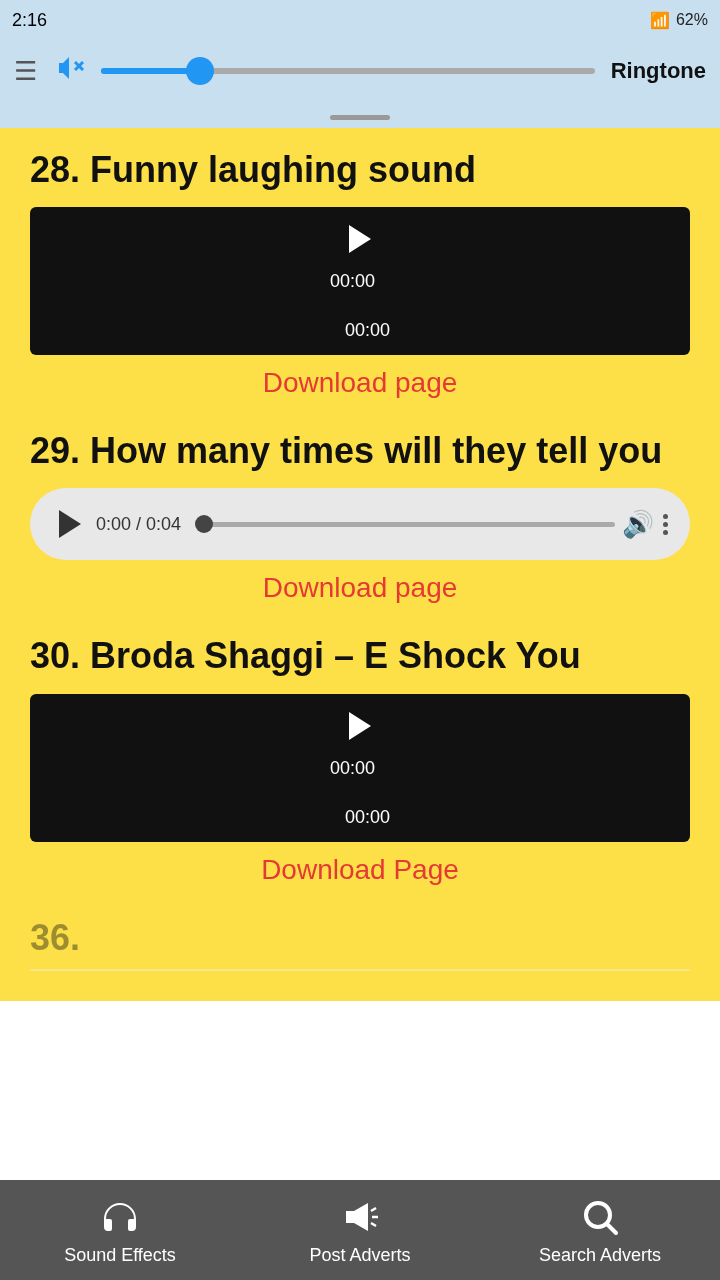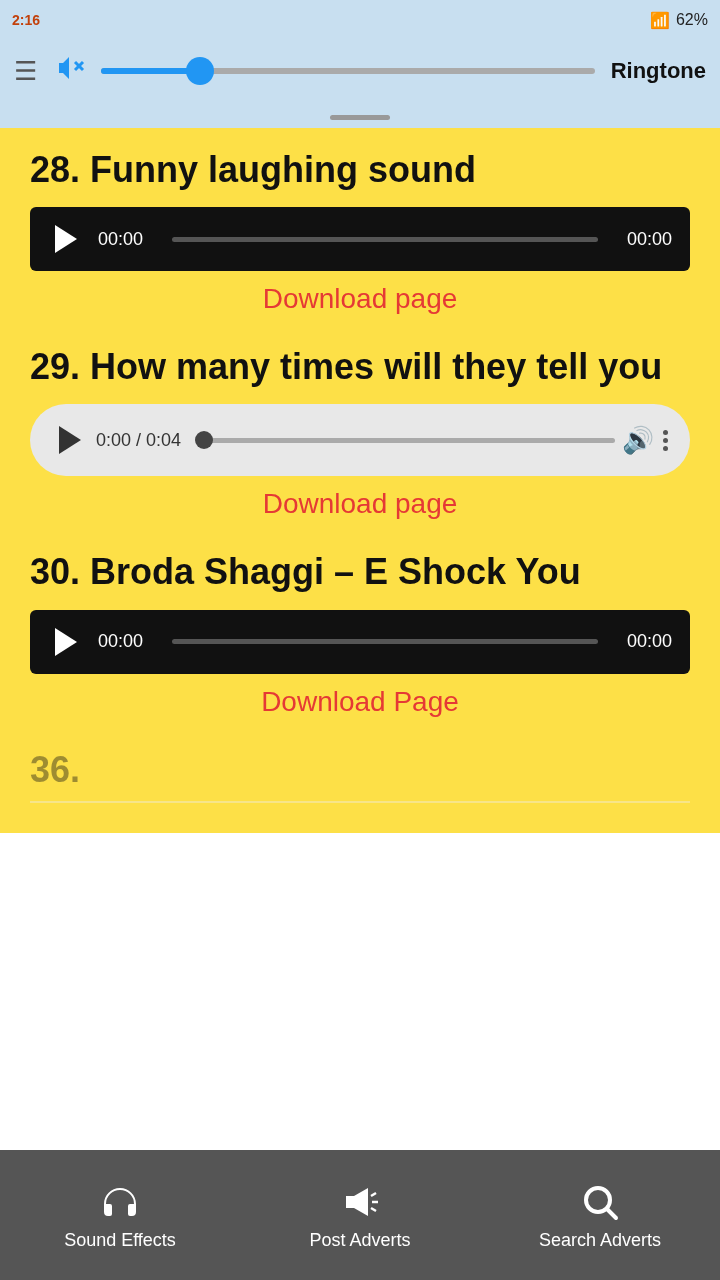--- a/index.html
+++ b/index.html
@@ -16,23 +16,23 @@
     
     .status-bar {
       background: #c8dff0;
       display: flex;
       align-items: center;
       justify-content: space-between;
       padding: 6px 12px;
       height: 40px;
     }
     .status-left {
-      font-size: 14px;
-      font-weight: bold;
-      color: #c2410c;
+      font-size: 18px;
+      font-weight: normal;
+      color: #000000;
     }
     .status-right {
       display: flex;
       align-items: center;
       gap: 6px;
       font-size: 16px;
       color: #222;
     }
 
     
@@ -115,20 +115,21 @@
 
     
     .audio-player-dark {
       background: #111;
       border-radius: 6px;
       padding: 14px 18px;
       display: flex;
       align-items: center;
       gap: 14px;
       margin-bottom: 12px;
+      flex-direction: column;
     }
     .play-btn-dark {
       width: 36px;
       height: 36px;
       display: flex;
       align-items: center;
       justify-content: center;
       cursor: pointer;
     }
     .play-triangle-dark {
@@ -250,21 +251,21 @@
       padding-bottom: 10px;
       border-bottom: 2px solid #eee;
     }
 
     
     .bottom-nav {
       position: fixed;
       bottom: 0;
       left: 0;
       width: 720px;
-      height: 130px;
+      height: 100px;
       background: #555;
       display: flex;
       align-items: center;
       justify-content: space-around;
     }
     .nav-item {
       display: flex;
       flex-direction: column;
       align-items: center;
       gap: 6px;

